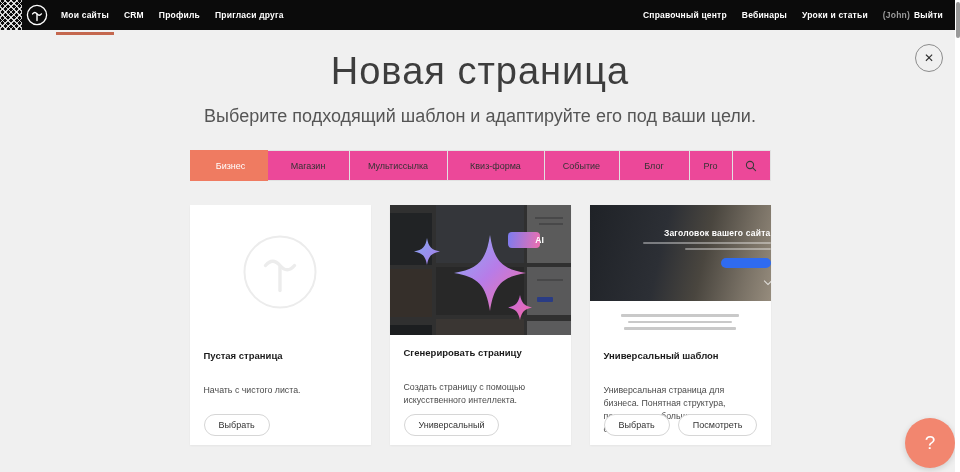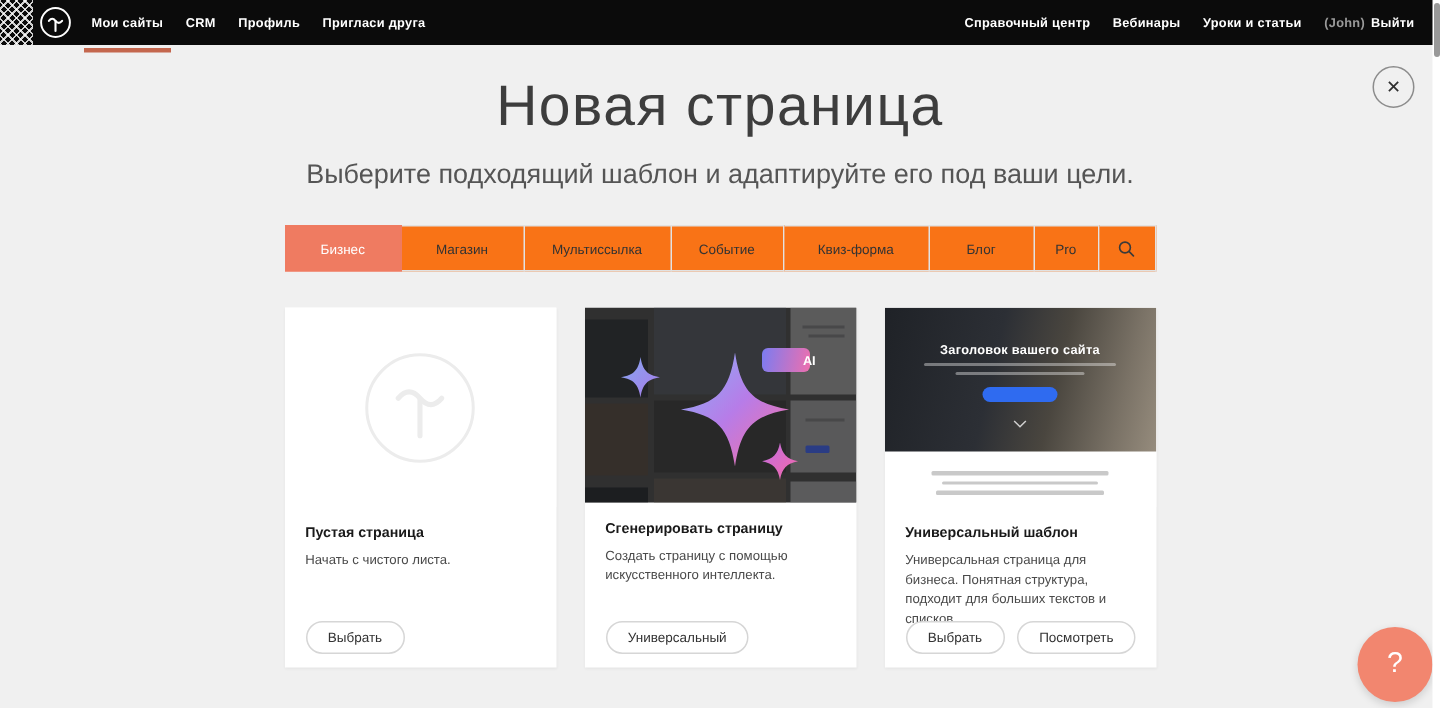--- a/index.html
+++ b/index.html
@@ -54,36 +54,36 @@
   .page-title {
     text-align:center; font-size:38px; font-weight:300; color:#3d3d3d;
     letter-spacing:1px; line-height:1;
   }
   .page-subtitle {
     text-align:center; font-size:18px; color:#555; margin-top:16px; font-weight:300;
   }
   
   .tabs { display:flex; margin-top:23px; height:31px; }
   .tab {
-    background:#f97316; border:1px solid #e2e2e2; border-left:none;
+    background:#ec4899; border:1px solid #e2e2e2; border-left:none;
     display:flex; align-items:center; justify-content:center;
     font-size:9px; color:#333; cursor:pointer; white-space:nowrap;
   }
-  .tab:first-child { border-left:1px solid #c2410c; }
+  .tab:first-child { border-left:5px solid #c2410c; }
   .tab.active { background:#ef7b61; border-color:#ef7b61; color:#fff; }
   
   .cards { display:flex; gap:19px; margin-top:24px; }
   .card {
     width:181px; height:240px; background:#fff; position:relative;
     box-shadow:0 1px 2px rgba(0,0,0,.05); overflow:hidden;
   }
   .card-preview { width:181px; position:relative; overflow:hidden; }
   .card-body { padding:12px 14px 0 14px; }
   .card-title { font-size:9.5px; font-weight:bold; color:#1a1a1a; }
-  .card-desc { font-size:8.8px; color:#4a4a4a; line-height:13px; margin-top:6px; width:150px; }
+  .card-desc { font-size:8.8px; color:#4a4a4a; line-height:13px; margin-top:23px; width:150px; }
   .card-buttons { position:absolute; left:14px; bottom:9px; display:flex; gap:8px; }
   .pill-btn {
     height:22px; padding:0 14px; border:1px solid #d6d6d6; border-radius:11px;
     background:#fff; font-size:9px; color:#333; display:flex; align-items:center;
     cursor:pointer; font-family:"Liberation Sans", sans-serif; white-space:nowrap;
   }
   
   .preview-blank { height:133px; background:#fff; display:flex; align-items:center; justify-content:center; }
   
   .preview-ai { height:130px; background:#454545; }
@@ -105,21 +105,21 @@
   .ai-badge {
     position:absolute; left:118px; top:27px; width:29px; height:16px; border-radius:4px;
     background:linear-gradient(100deg,#7b7cf0,#ee6fae);
     color:#fff; font-size:8.5px; font-weight:bold; display:flex; align-items:center; justify-content:center;padding-left:32px;
   }
   
   .preview-template { height:133px; background:#fff; }
   .hero {
     height:96px; position:relative;
     background:linear-gradient(103deg,#1f2227 0%,#2c2f35 40%,#4a463f 62%,#7a7266 85%,#968c7d 100%);
-    display:flex; flex-direction:column; align-items:center;
+    display:flex; flex-direction:column; align-items:flex-end;
   }
   .hero-heading { color:#fff; font-size:8.5px; font-weight:bold; margin-top:23px; letter-spacing:.2px; }
   .hero-line { height:2px; background:rgba(255,255,255,.38); border-radius:1px; margin-top:4px; }
   .hero-cta { width:50px; height:10px; border-radius:5px; background:#2f6bf0; margin-top:8px; }
   .hero-chev {
     width:6px; height:6px; border-left:1px solid rgba(255,255,255,.75);
     border-bottom:1px solid rgba(255,255,255,.75); transform:rotate(-45deg); margin-top:10px;
   }
   .tpl-text { padding-top:13px; display:flex; flex-direction:column; align-items:center; gap:4px; }
   .tpl-line { height:2.5px; background:#c9c9c9; border-radius:1px; }
@@ -185,25 +185,25 @@
   <div class="tabs">
     <div class="tab active" style="width:78px">
         <span>Бизнес</span>
       </div>
     <div class="tab" style="width:82px">
         <span>Магазин</span>
       </div>
     <div class="tab" style="width:98px">
         <span>Мультиссылка</span>
       </div>
+    <div class="tab" style="width:97px">
+        <span>Квиз-форма</span>
+      </div>
     <div class="tab" style="width:75px">
         <span>Событие</span>
-      </div>
-    <div class="tab" style="width:97px">
-        <span>Квиз-форма</span>
       </div>
     <div class="tab" style="width:70px">
         <span>Блог</span>
       </div>
     <div class="tab" style="width:43px">
         <span>Pro</span>
       </div>
     <div class="tab" style="width:38px">
       <svg width="12" height="12" viewBox="0 0 12 12" fill="none">
         <circle cx="5" cy="5" r="3.6" stroke="#3a3a3a" stroke-width="1.1"></circle>

